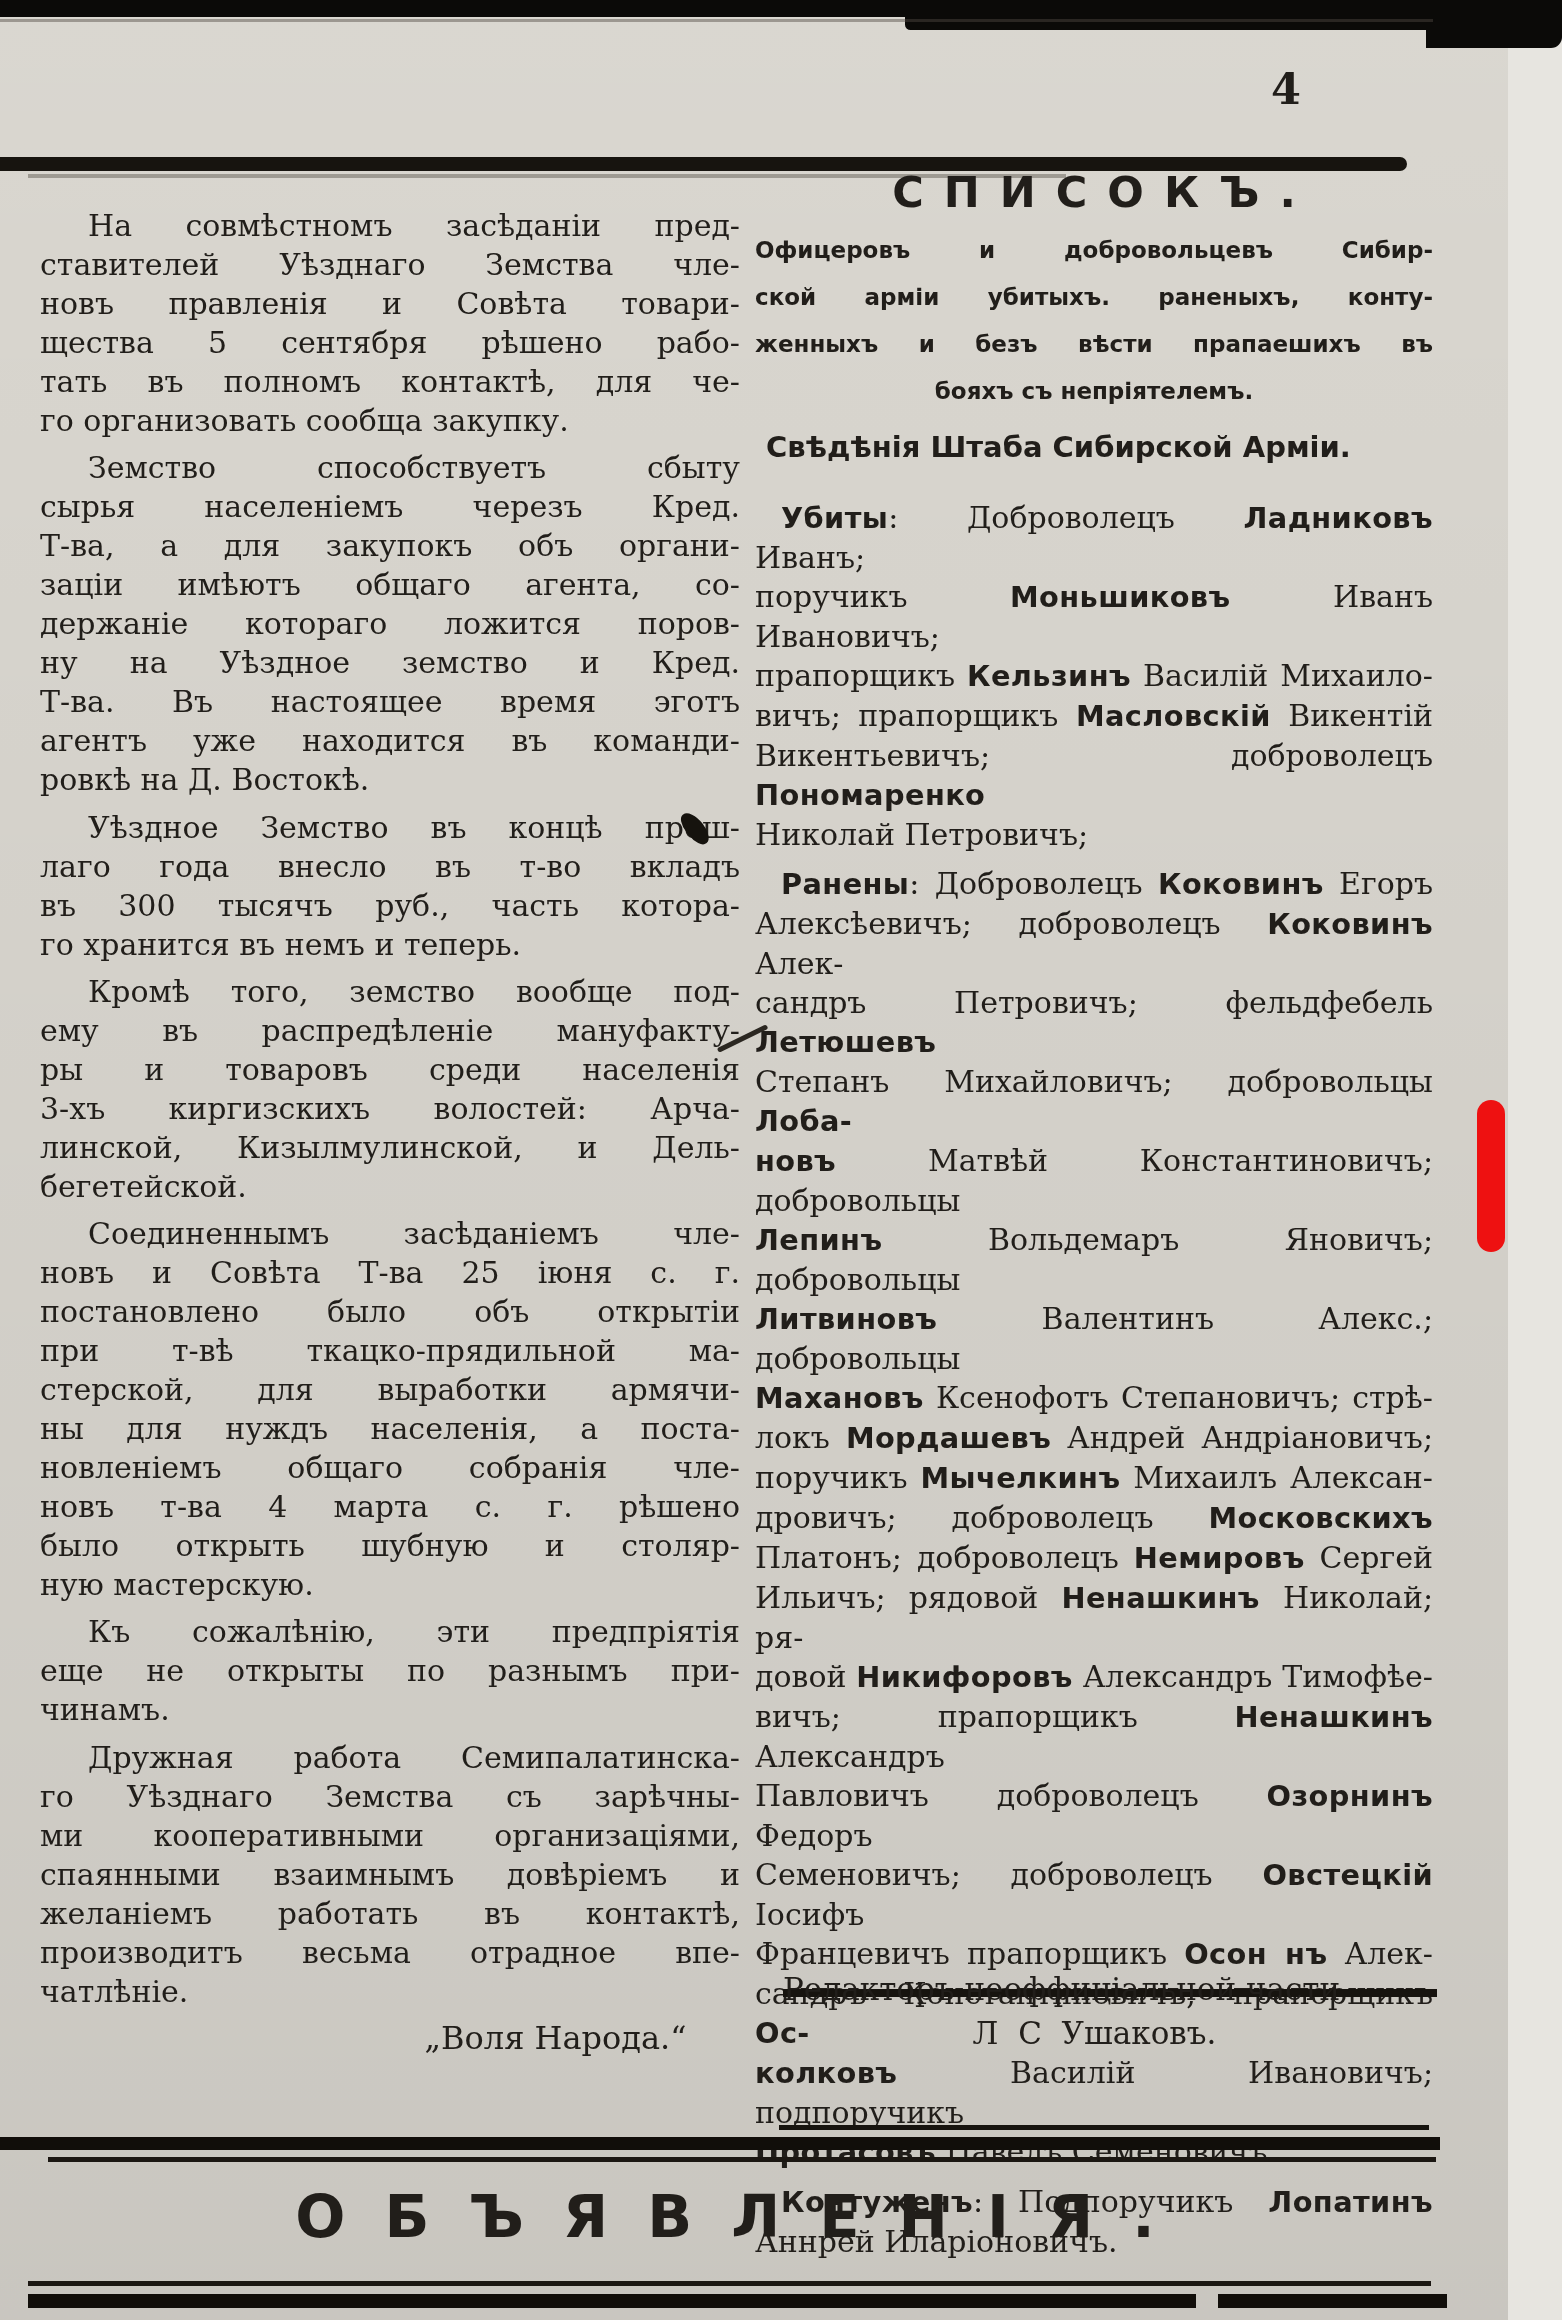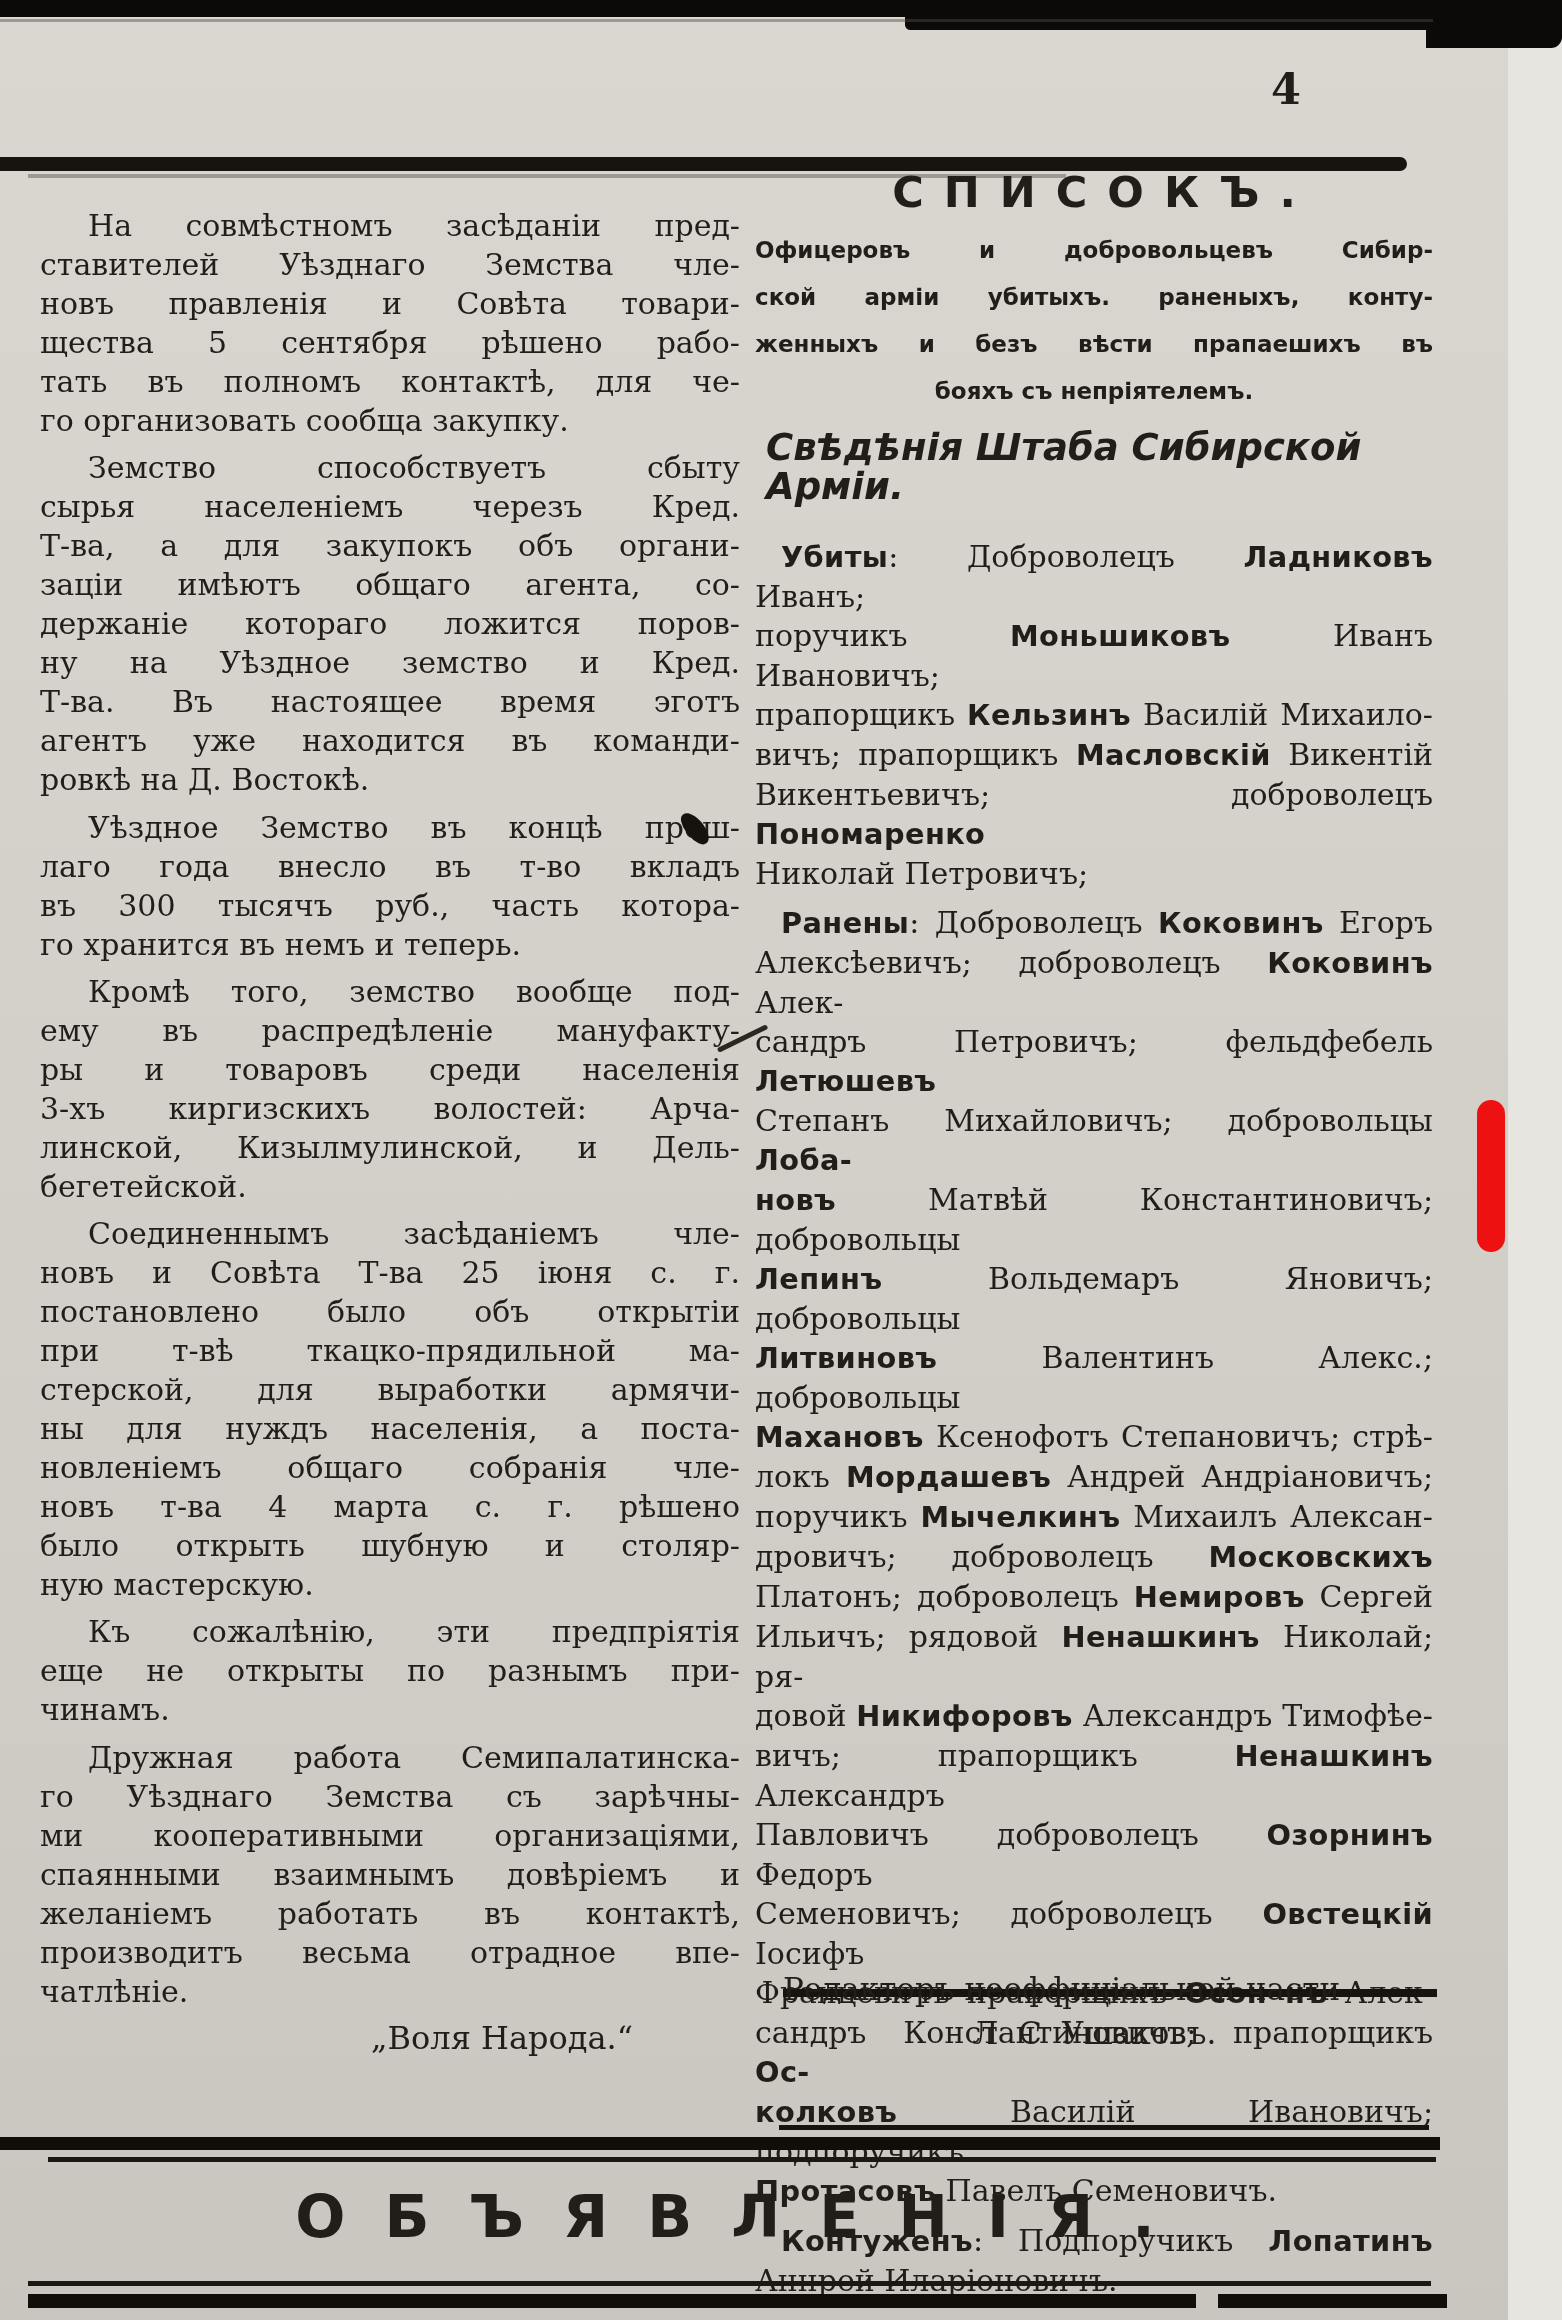--- a/index.html
+++ b/index.html
@@ -28,27 +28,27 @@
   
   .page-number{left:1271px;top:64px;font-size:43px;font-weight:bold;}
   
   .line{text-align:justify;text-align-last:justify;}
   .line.last{text-align-last:left;}
   b{font-family:"DejaVu Sans",sans-serif;font-weight:bold;font-size:.96em;letter-spacing:0.4px;}
   
   .left-col{left:40px;top:206px;width:700px;font-size:30px;line-height:39px;}
   .para{margin-bottom:8.3px;}
   .para .line:first-child{text-indent:48px;}
-  .signature{margin-top:5.5px;margin-left:331px;font-size:32px;text-align:left;}
+  .signature{margin-top:5.5px;margin-left:331px;font-size:32px;text-align:center;}
   
   .right-col{left:755px;top:173px;width:678px;font-size:30px;line-height:39px;}
   .rc-title{font-family:"DejaVu Sans",sans-serif;font-weight:bold;font-size:43px;letter-spacing:20px;text-indent:20px;text-align:center;margin-bottom:14.7px;}
   .rc-intro{font-family:"DejaVu Sans",sans-serif;font-weight:bold;font-size:23px;line-height:47px;margin-bottom:13px;}
   .rc-intro .line.last{text-align:center;text-align-last:center;}
-  .rc-sub{font-family:"DejaVu Sans",sans-serif;font-weight:bold;font-size:37px;margin:9px 0 22px 11px;font-style:italic;}
+  .rc-sub{font-family:"DejaVu Sans",sans-serif;font-weight:bold;font-size:29px;margin:9px 0 22px 11px;}
   .sec{margin-bottom:10px;}
   .sec .line:first-child{text-indent:26px;}
   .sec-ubity{margin-top:31px;}
   
   .editor-rule{left:783px;top:1989px;width:654px;height:8.3px;background:#17140f;}
   .editor{left:783px;top:1967px;width:652px;font-size:31px;line-height:44px;}
   .editor .line{text-align:left;text-align-last:auto;}
   .editor .line.last{text-align:center;text-align-last:auto;padding-right:29px;white-space:pre;}
   .editor-thin-rule{left:779px;top:2125px;width:650px;height:4.6px;background:#17140f;}
   

